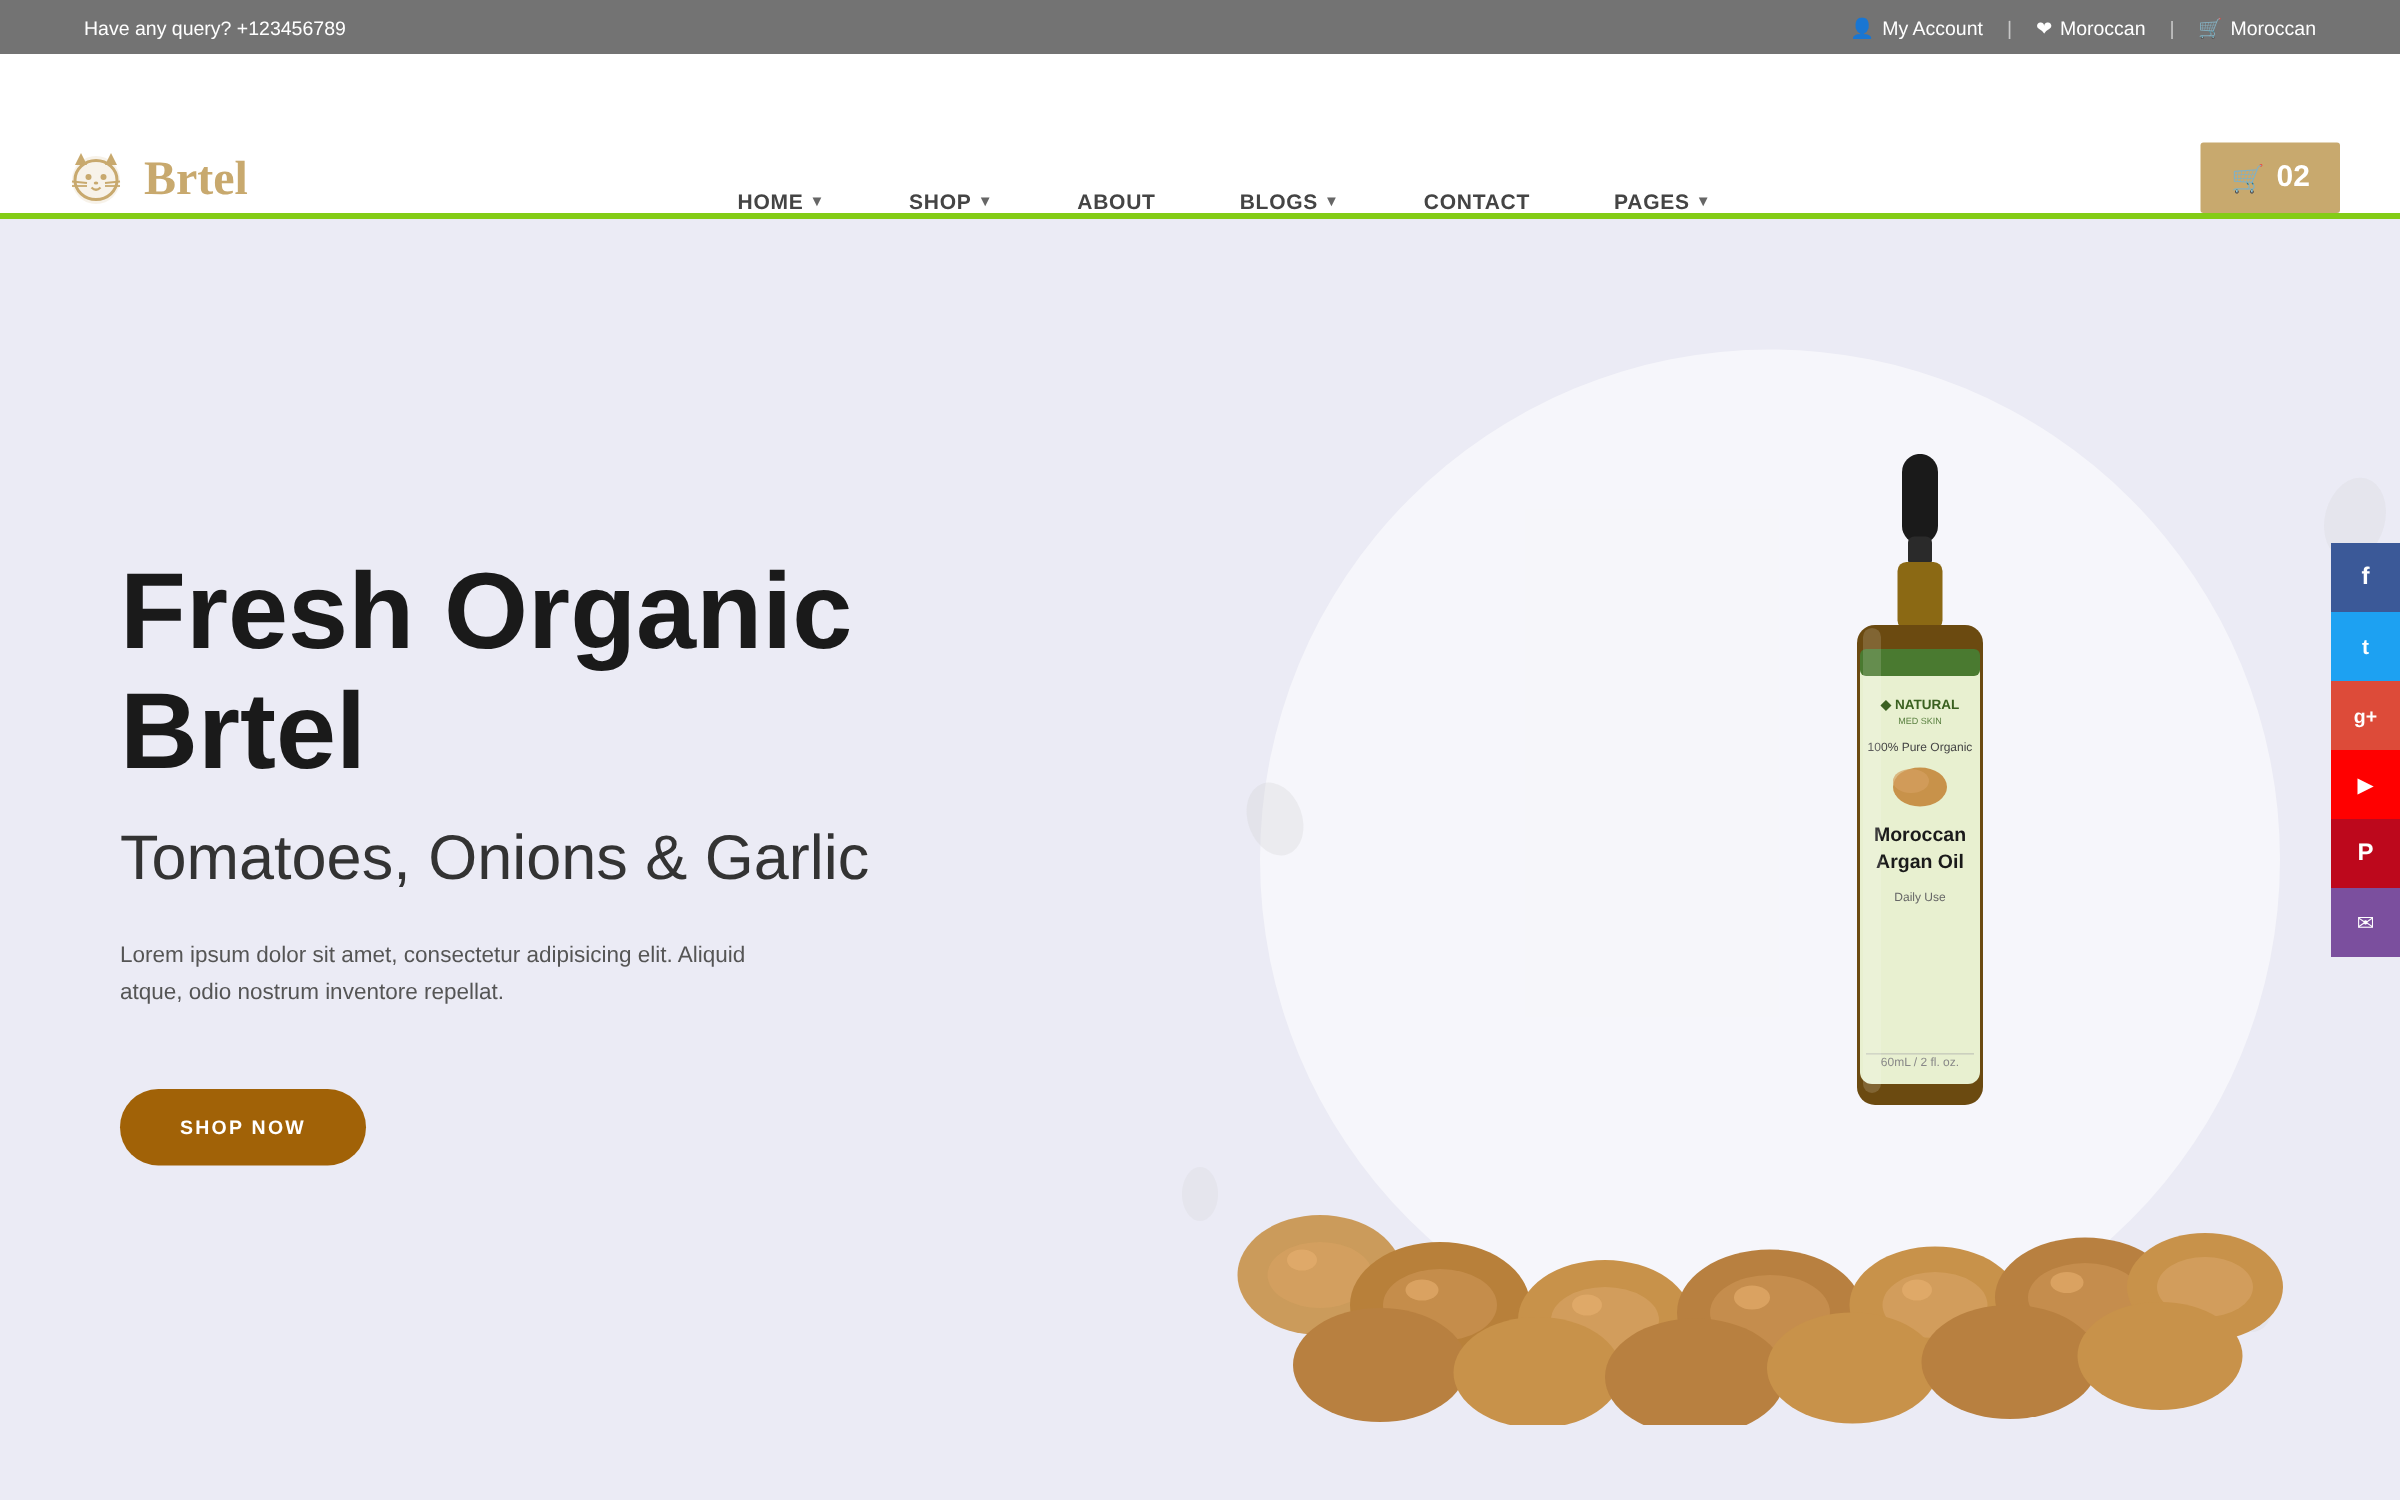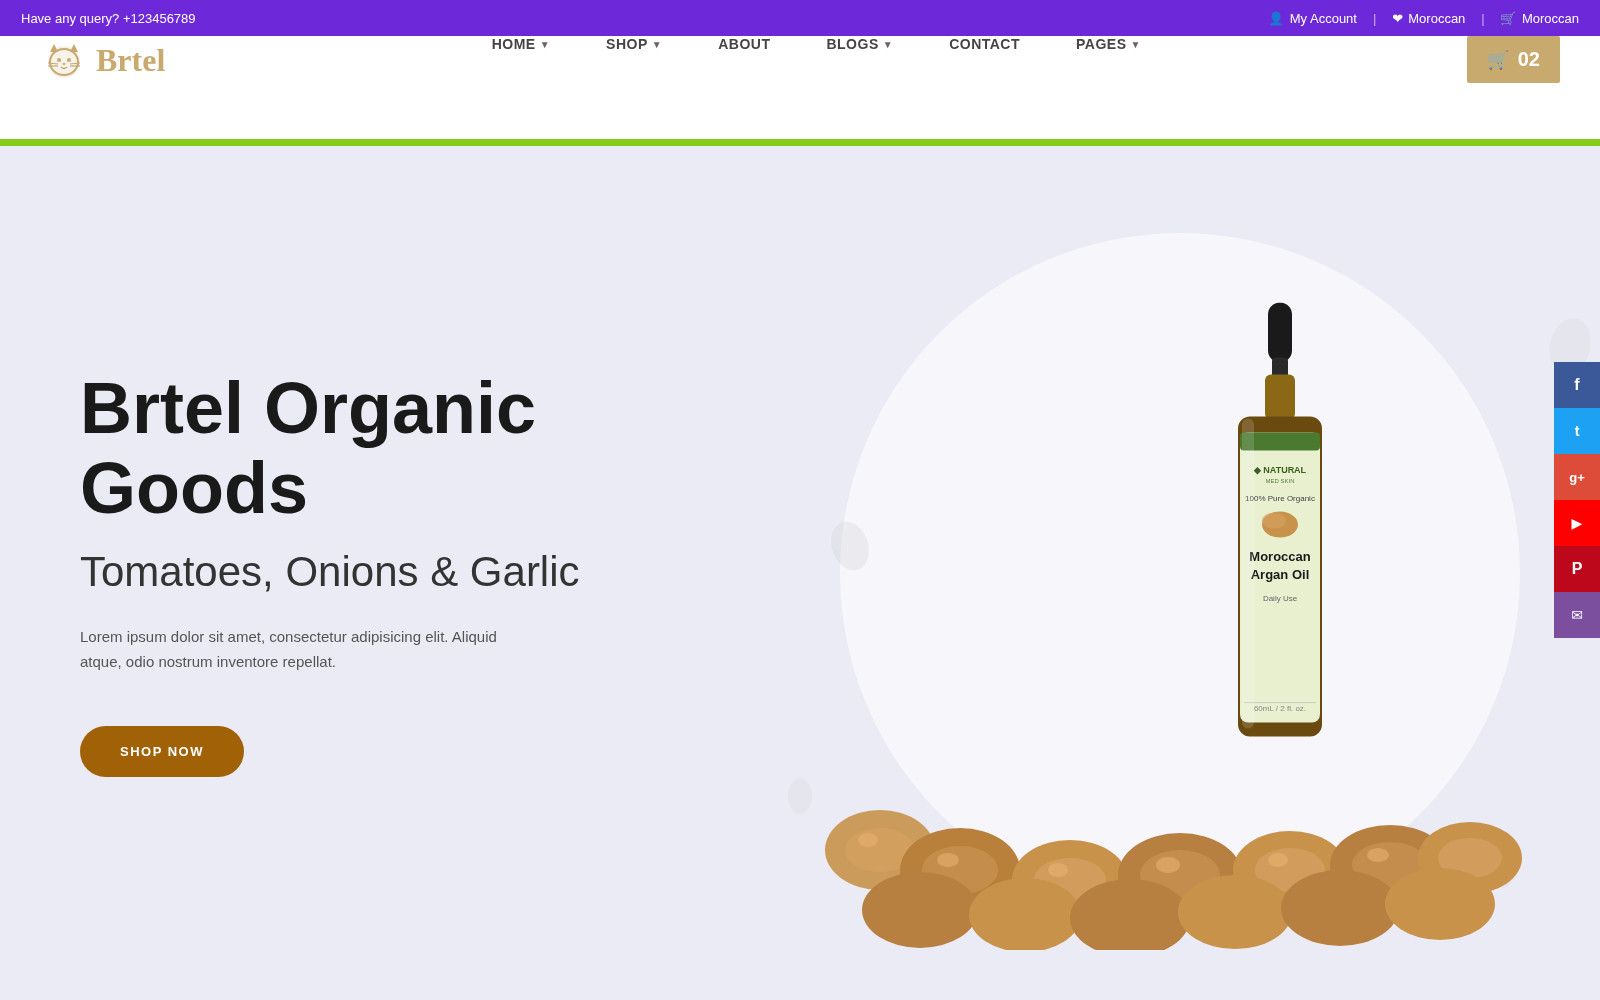--- a/index.html
+++ b/index.html
@@ -1,25 +1,25 @@
 <!DOCTYPE html>
 <html><head>
   <meta charset="utf-8">
   <style>
     * { margin: 0; padding: 0; box-sizing: border-box; }
     body { font-family: 'Arial', sans-serif; width: 1600px; overflow-x: hidden; }
 
     
     .top-bar {
-      background: #6d28d9;
+      background: #737373;
       color: #fff;
       display: flex;
       align-items: center;
       justify-content: space-between;
-      padding: 0 21px;
+      padding: 0 56px;
       height: 36px;
       font-size: 13px;
     }
     .top-bar-right {
       display: flex;
       align-items: center;
       gap: 16px;
     }
     .top-bar-right a {
       color: #fff;
@@ -31,25 +31,25 @@
     }
     .top-bar-divider {
       color: #fff;
       opacity: 0.6;
     }
 
     
     .header {
       background: #fff;
       display: flex;
-      align-items: flex-start;
+      align-items: flex-end;
       justify-content: space-between;
       padding: 0 40px;
       height: 110px;
-      border-bottom: 7px solid #84cc16;
+      border-bottom: 4px solid #84cc16;
     }
     .logo {
       display: flex;
       align-items: center;
       gap: 8px;
       text-decoration: none;
     }
     .logo-icon {
       width: 48px;
       height: 48px;
@@ -280,21 +280,21 @@
     <span class="cart-icon-wrap">🛒</span>
     <span class="cart-count">02</span>
   </button>
 </header>
 
 <section class="hero">
 
   <div class="hero-circle"></div>
 
   <div class="hero-content">
-    <h1 class="hero-title">Brtel Organic Goods</h1>
+    <h1 class="hero-title">Fresh Organic Brtel</h1>
     <h2 class="hero-subtitle">Tomatoes, Onions &amp; Garlic</h2>
     <p class="hero-desc">Lorem ipsum dolor sit amet, consectetur adipisicing elit. Aliquid atque, odio nostrum inventore repellat.</p>
     <button class="shop-now-btn">SHOP NOW</button>
   </div>
 
   <div class="hero-image-area">
 
     <svg style="position:absolute;right:60px;bottom:50px;z-index:2;" width="780" height="320" viewBox="0 0 780 320">
 
       <ellipse cx="120" cy="220" rx="55" ry="40" fill="#c8924a" opacity="0.9"></ellipse>

